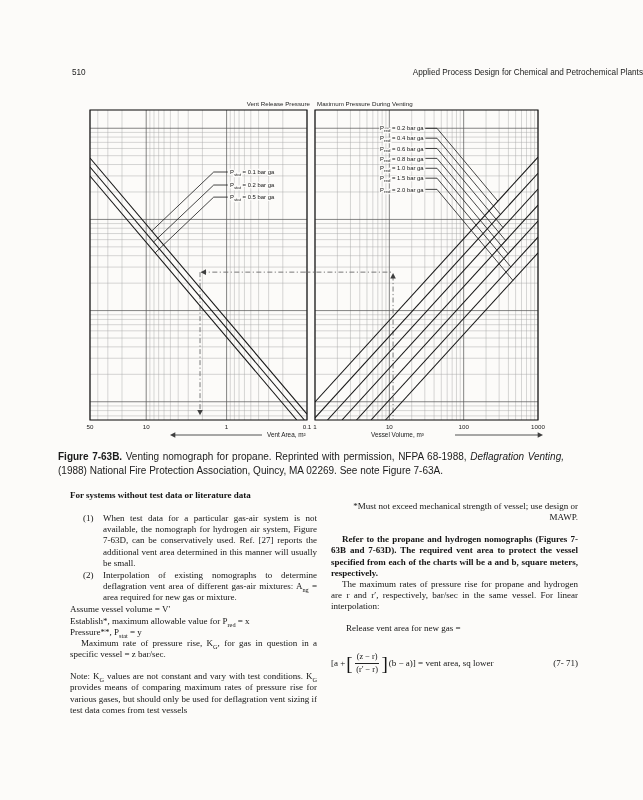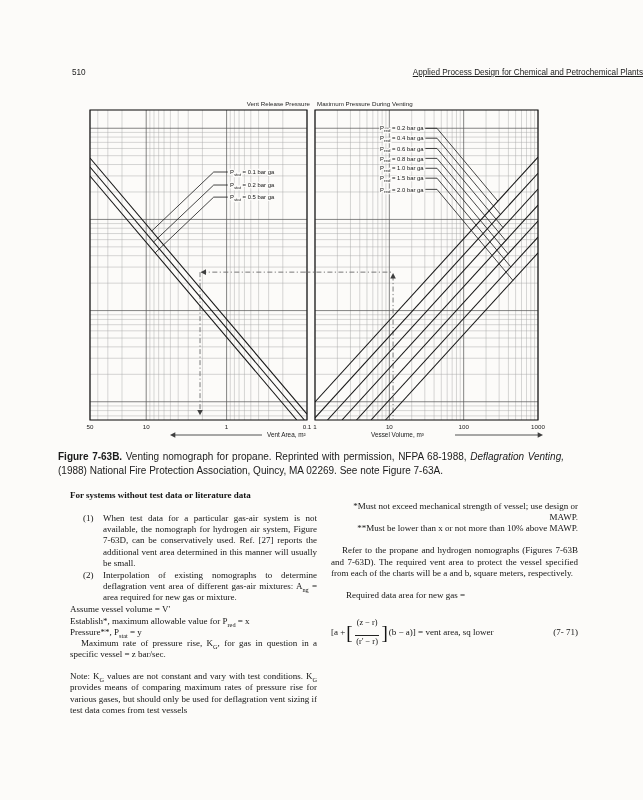--- a/index.html
+++ b/index.html
@@ -1,19 +1,19 @@
 <!DOCTYPE html>
 <html><head>
 <meta charset="utf-8">
 <style>
   html,body{margin:0;padding:0;background:#e8e8e8;}
   .page{position:relative;width:643px;height:800px;background:#fcfbf9;
         font-family:"Liberation Sans",sans-serif;color:#1c1c1c;overflow:hidden;margin:0 auto;
         box-shadow:0 0 4px rgba(0,0,0,.3);}
-  .runhead{position:absolute;top:68px;left:0;width:100%;text-decoration:underline;}
+  .runhead{position:absolute;top:68px;left:0;width:100%;}
   .pageno{position:absolute;left:72px;top:0;font-size:8.2px;}
   .runtitle{text-align:right;font-size:8.2px;}
   #nomograph-svg{position:absolute;left:85px;top:96px;}
   #nomograph-svg text{font-family:"Liberation Sans",sans-serif;}
   .caption{position:absolute;left:58px;top:450px;width:506px;font-size:10px;line-height:1.4;
            text-align:justify;color:#1b1b1b;margin:0;}
   .caption b{font-weight:bold;}
   .col{position:absolute;top:490px;width:247px;font-family:"Liberation Serif",serif;
        font-size:9px;line-height:1.24;text-align:justify;color:#141414;}
   .col-left{left:70px;}
@@ -21,27 +21,27 @@
   .col p{margin:0;}
   sub{font-size:6.3px;line-height:0;}
   .colhead{font-weight:bold;margin:0 0 12px 0 !important;}
   .list-item{position:relative;padding-left:33px;margin-bottom:1px;}
   .list-num{position:absolute;left:13px;}
   .kvblock{margin-top:0;}
   .indent{text-indent:11px;}
   .note{margin-top:11px !important;}
   .footnotes{margin-top:11px;}
   .footnote{padding-left:32px;text-indent:-13px;text-align:right;}
-  .mt{margin-top:11px !important;}
+  .mt{margin-top:11px !important;font-weight:bold;}
   .req{padding-left:15px;margin-top:11px !important;text-align:left;}
   .formula{display:flex;align-items:center;margin-top:17px;font-size:9px;
            font-family:"Liberation Serif",serif;}
   .f-brk{font-size:19px;font-weight:300;line-height:.9;padding:0 1px;}
   .frac{display:inline-flex;flex-direction:column;align-items:center;font-size:8.3px;margin:0 1px;}
-  .frac .num{border-bottom:.9px solid #222;padding:0 2px 7px;}
+  .frac .num{border-bottom:.9px solid #222;padding:0 2px 1px;}
   .frac .den{padding-top:1px;}
   .f-eqnum{margin-left:auto;}
 </style>
 </head>
 <body>
 
 <div class="page">
 
   <div class="runhead">
     <span class="pageno">510</span>
@@ -258,24 +258,24 @@
       <p><span>Establish*, maximum allowable value for P</span><sub>red</sub><span> = x</span></p>
       <p><span>Pressure**, P</span><sub>stat</sub><span> = y</span></p>
       <p class="indent"><span>Maximum rate of pressure rise, K</span><sub>G</sub><span>, for gas in question in a specific vessel = z bar/sec.</span></p>
     </div>
     <p class="note"><span>Note: K</span><sub>G</sub><span> values are not constant and vary with test conditions. K</span><sub>G</sub><span> provides means of comparing maximum rates of pressure rise for various gases, but should only be used for deflagration vent sizing if test data comes from test vessels</span></p>
   </div>
 
   <div class="col col-right">
     <div class="footnotes">
       <p class="footnote">*Must not exceed mechanical strength of vessel; use design or MAWP.</p>
-      <p class="footnote">**Must be lower than x or not more than 10% above MAWP.</p>
     </div>
     <p class="indent mt">Refer to the propane and hydrogen nomographs (Figures 7-63B and 7-63D). The required vent area to protect the vessel specified from each of the charts will be a and b, square meters, respectively.</p>
-    <p class="req">Required data area for new gas =</p>
+    <p class="indent"><span>The maximum rates of pressure rise for propane and hydrogen are r and r′, respectively, bar/sec in the same vessel. For linear interpolation:</span></p>
+    <p class="req">Release vent area for new gas =</p>
     <div class="formula">
       <span>[a +</span>
       <span class="f-brk">[</span>
       <span class="frac">
         <span class="num">(z − r)</span>
         <span class="den">(r′ − r)</span>
       </span>
       <span class="f-brk">]</span>
       <span>(b − a)] = vent area, sq lower</span>
       <span class="f-eqnum">(7- 71)</span>

